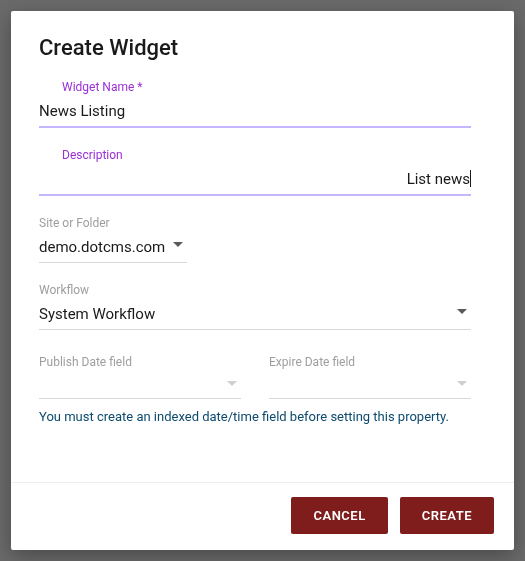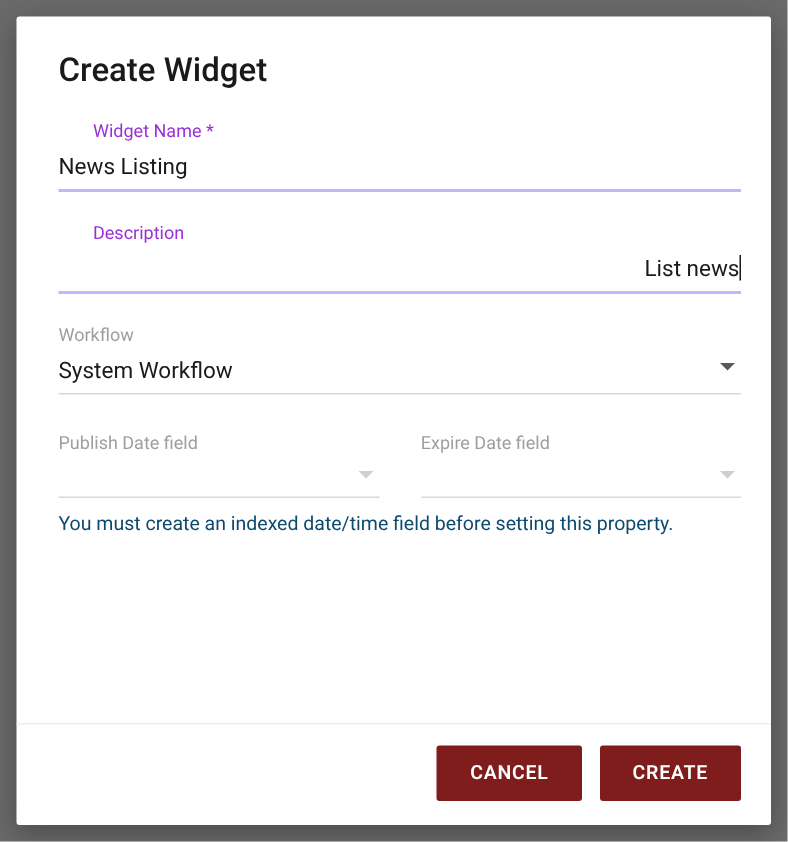--- a/index.html
+++ b/index.html
@@ -17,21 +17,21 @@
     .dialog {
       background: #fff;
       border-radius: 2px;
       box-shadow: 0 6px 20px rgba(0,0,0,0.3);
       width: 100%;
       height: 100%;
       display: flex;
       flex-direction: column;
     }
     .dialog-body {
-      padding: 24px 20px 12px 28px;
+      padding: 24px 43px 12px 28px;
       flex: 1;
       overflow: hidden;
     }
     .dialog-title {
       font-size: 22px;
       font-weight: 500;
       color: #1a1a1a;
       margin-bottom: 20px;
     }
     .field {
@@ -159,20 +159,27 @@
       <input type="text" class="field-input underline-accent" value="News Listing" style="">
     </div>
 
     <div class="field">
       <label class="field-label accent">Description</label>
       <div class="field-input underline-accent field-with-caret">
         <span>List news</span><span class="text-cursor"></span>
       </div>
     </div>
 
+    <div class="field">
+      <label class="field-label">Site or Folder</label>
+      <div class="select-wrap narrow">
+        <span class="select-value">demo.dotcms.com</span>
+        <span class="caret"></span>
+      </div>
+    </div>
 
     <div class="field">
       <label class="field-label">Workflow</label>
       <div class="select-wrap full">
         <span class="select-value">System Workflow</span>
         <span class="caret"></span>
       </div>
     </div>
 
     <div class="row2">

